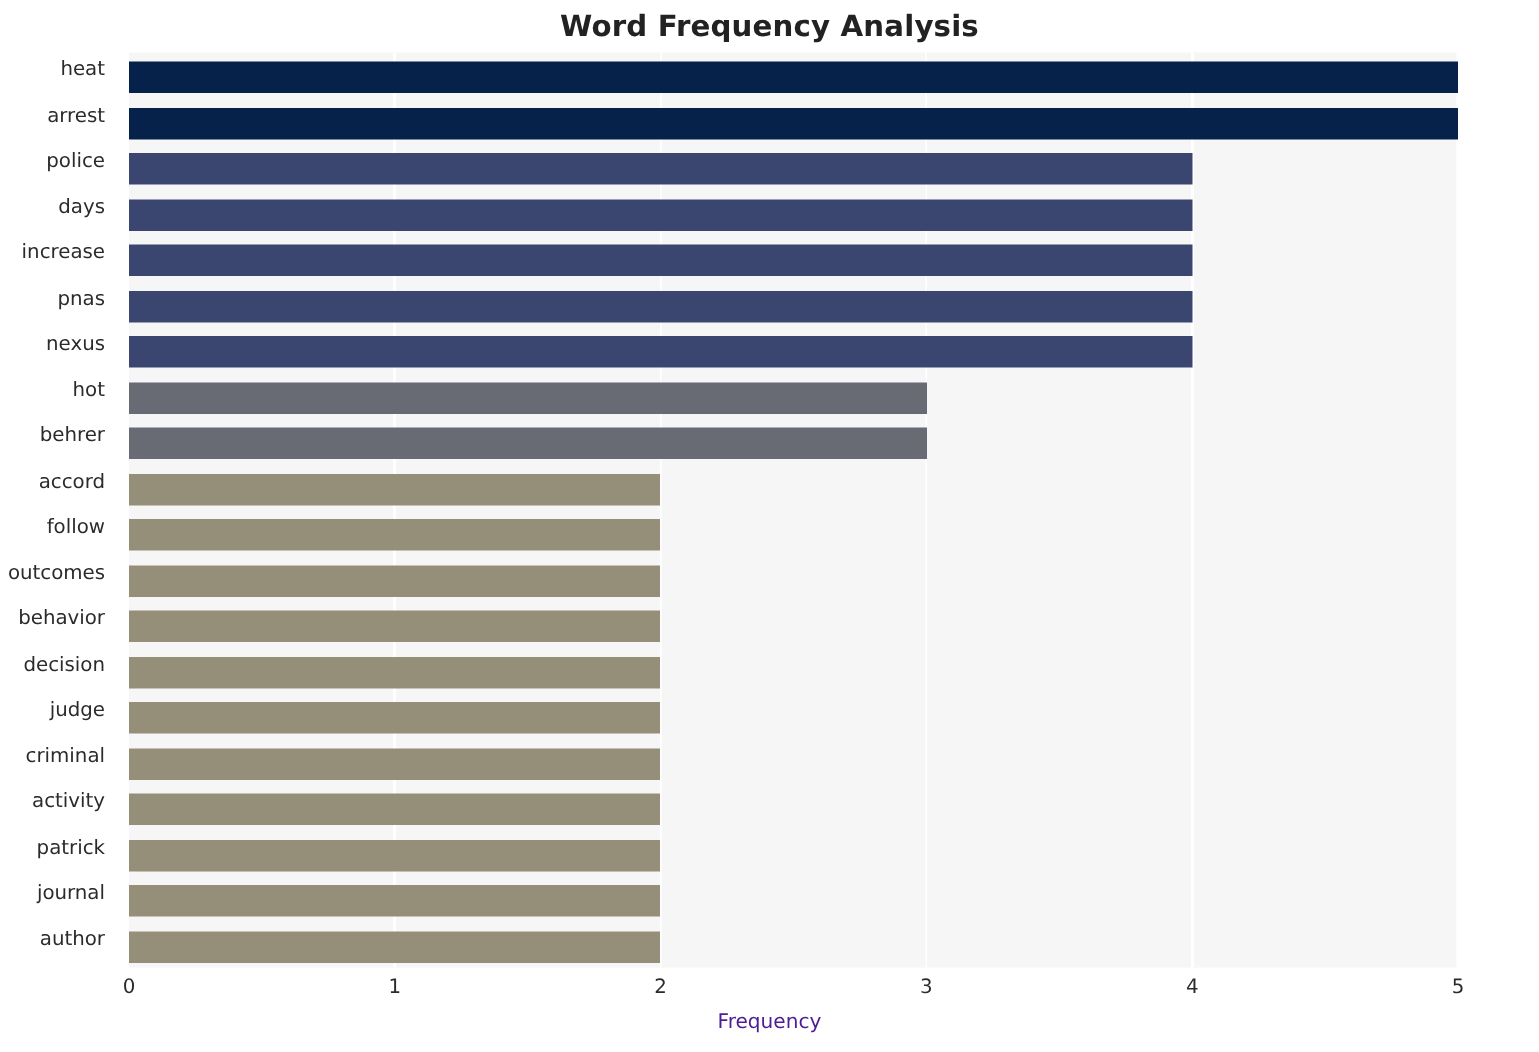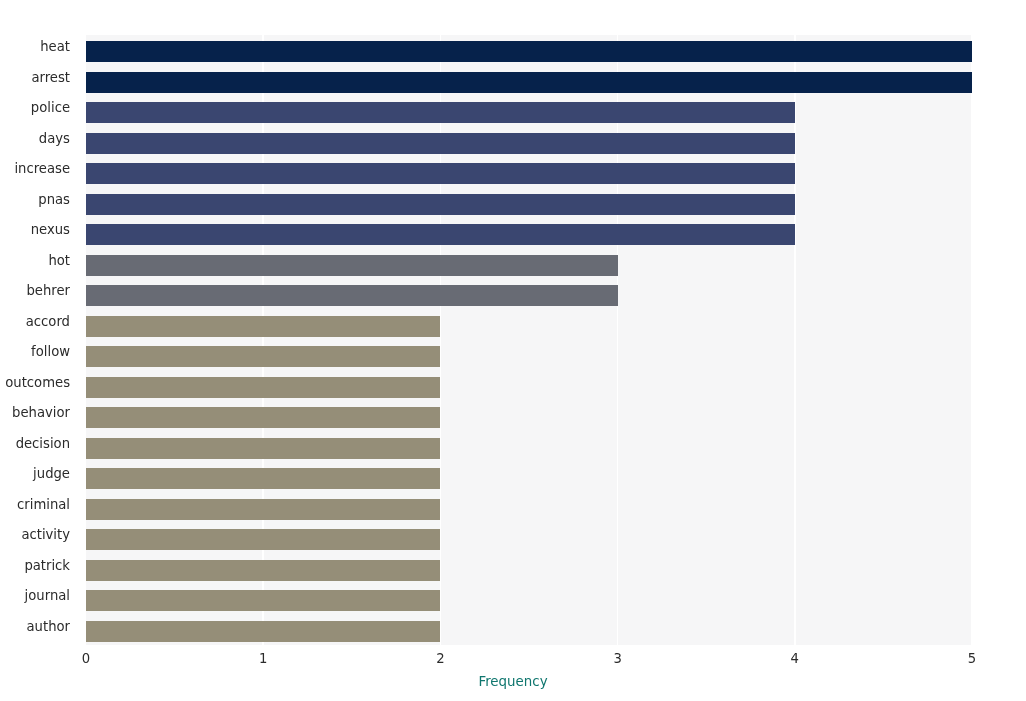--- a/index.html
+++ b/index.html
@@ -109,28 +109,29 @@
     color: #2b2b2b;
     white-space: nowrap;
   }
   #x-axis-title {
     position: absolute;
     left: 0;
     top: 674px;
     width: 1026px;
     text-align: center;
     font-size: 13.4px;
-    color: #0f766e;
+    color: #4c1d95;
   }
 </style>
 </head>
 <body>
 
 <div id="figure">
 
+  <div id="chart-title">Word Frequency Analysis</div>
 
   <div id="plot-area">
     <div id="gridlines">
         <div class="gridline-v" style="left: 176.4px;"></div>
         <div class="gridline-v" style="left: 353.6px;"></div>
         <div class="gridline-v" style="left: 530.8px;"></div>
         <div class="gridline-v" style="left: 708px;"></div>
         <div class="gridline-v" style="left: 885.2px;"></div>
       </div>
     <div id="bars-layer">

